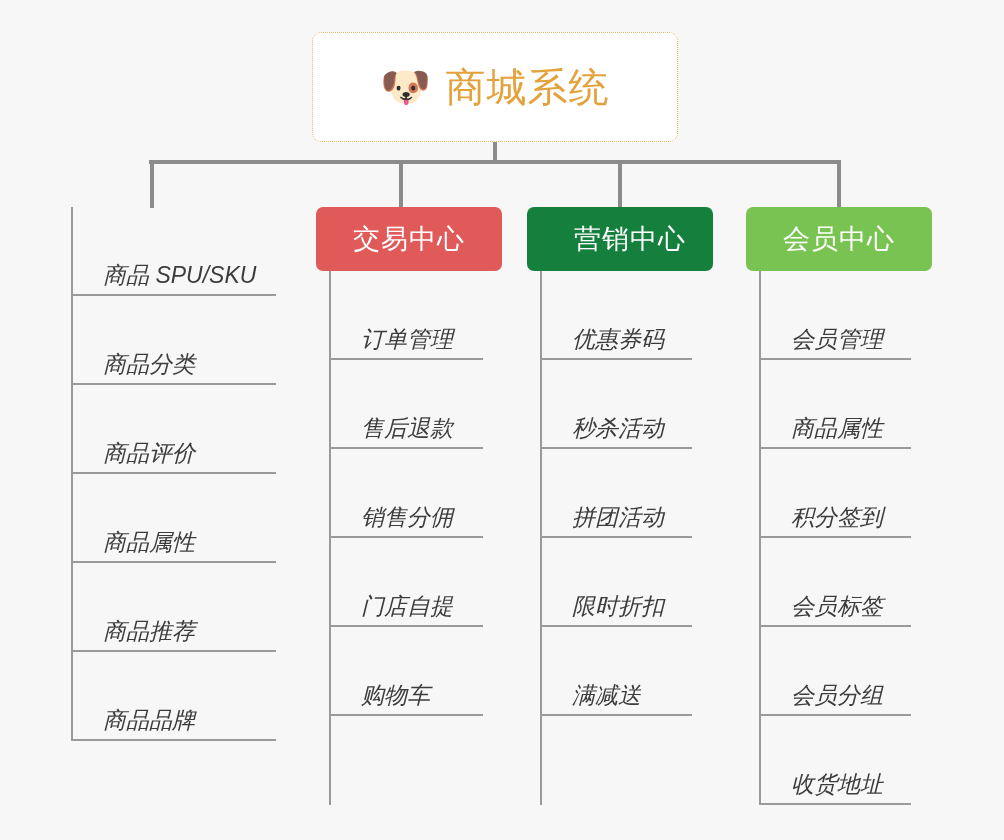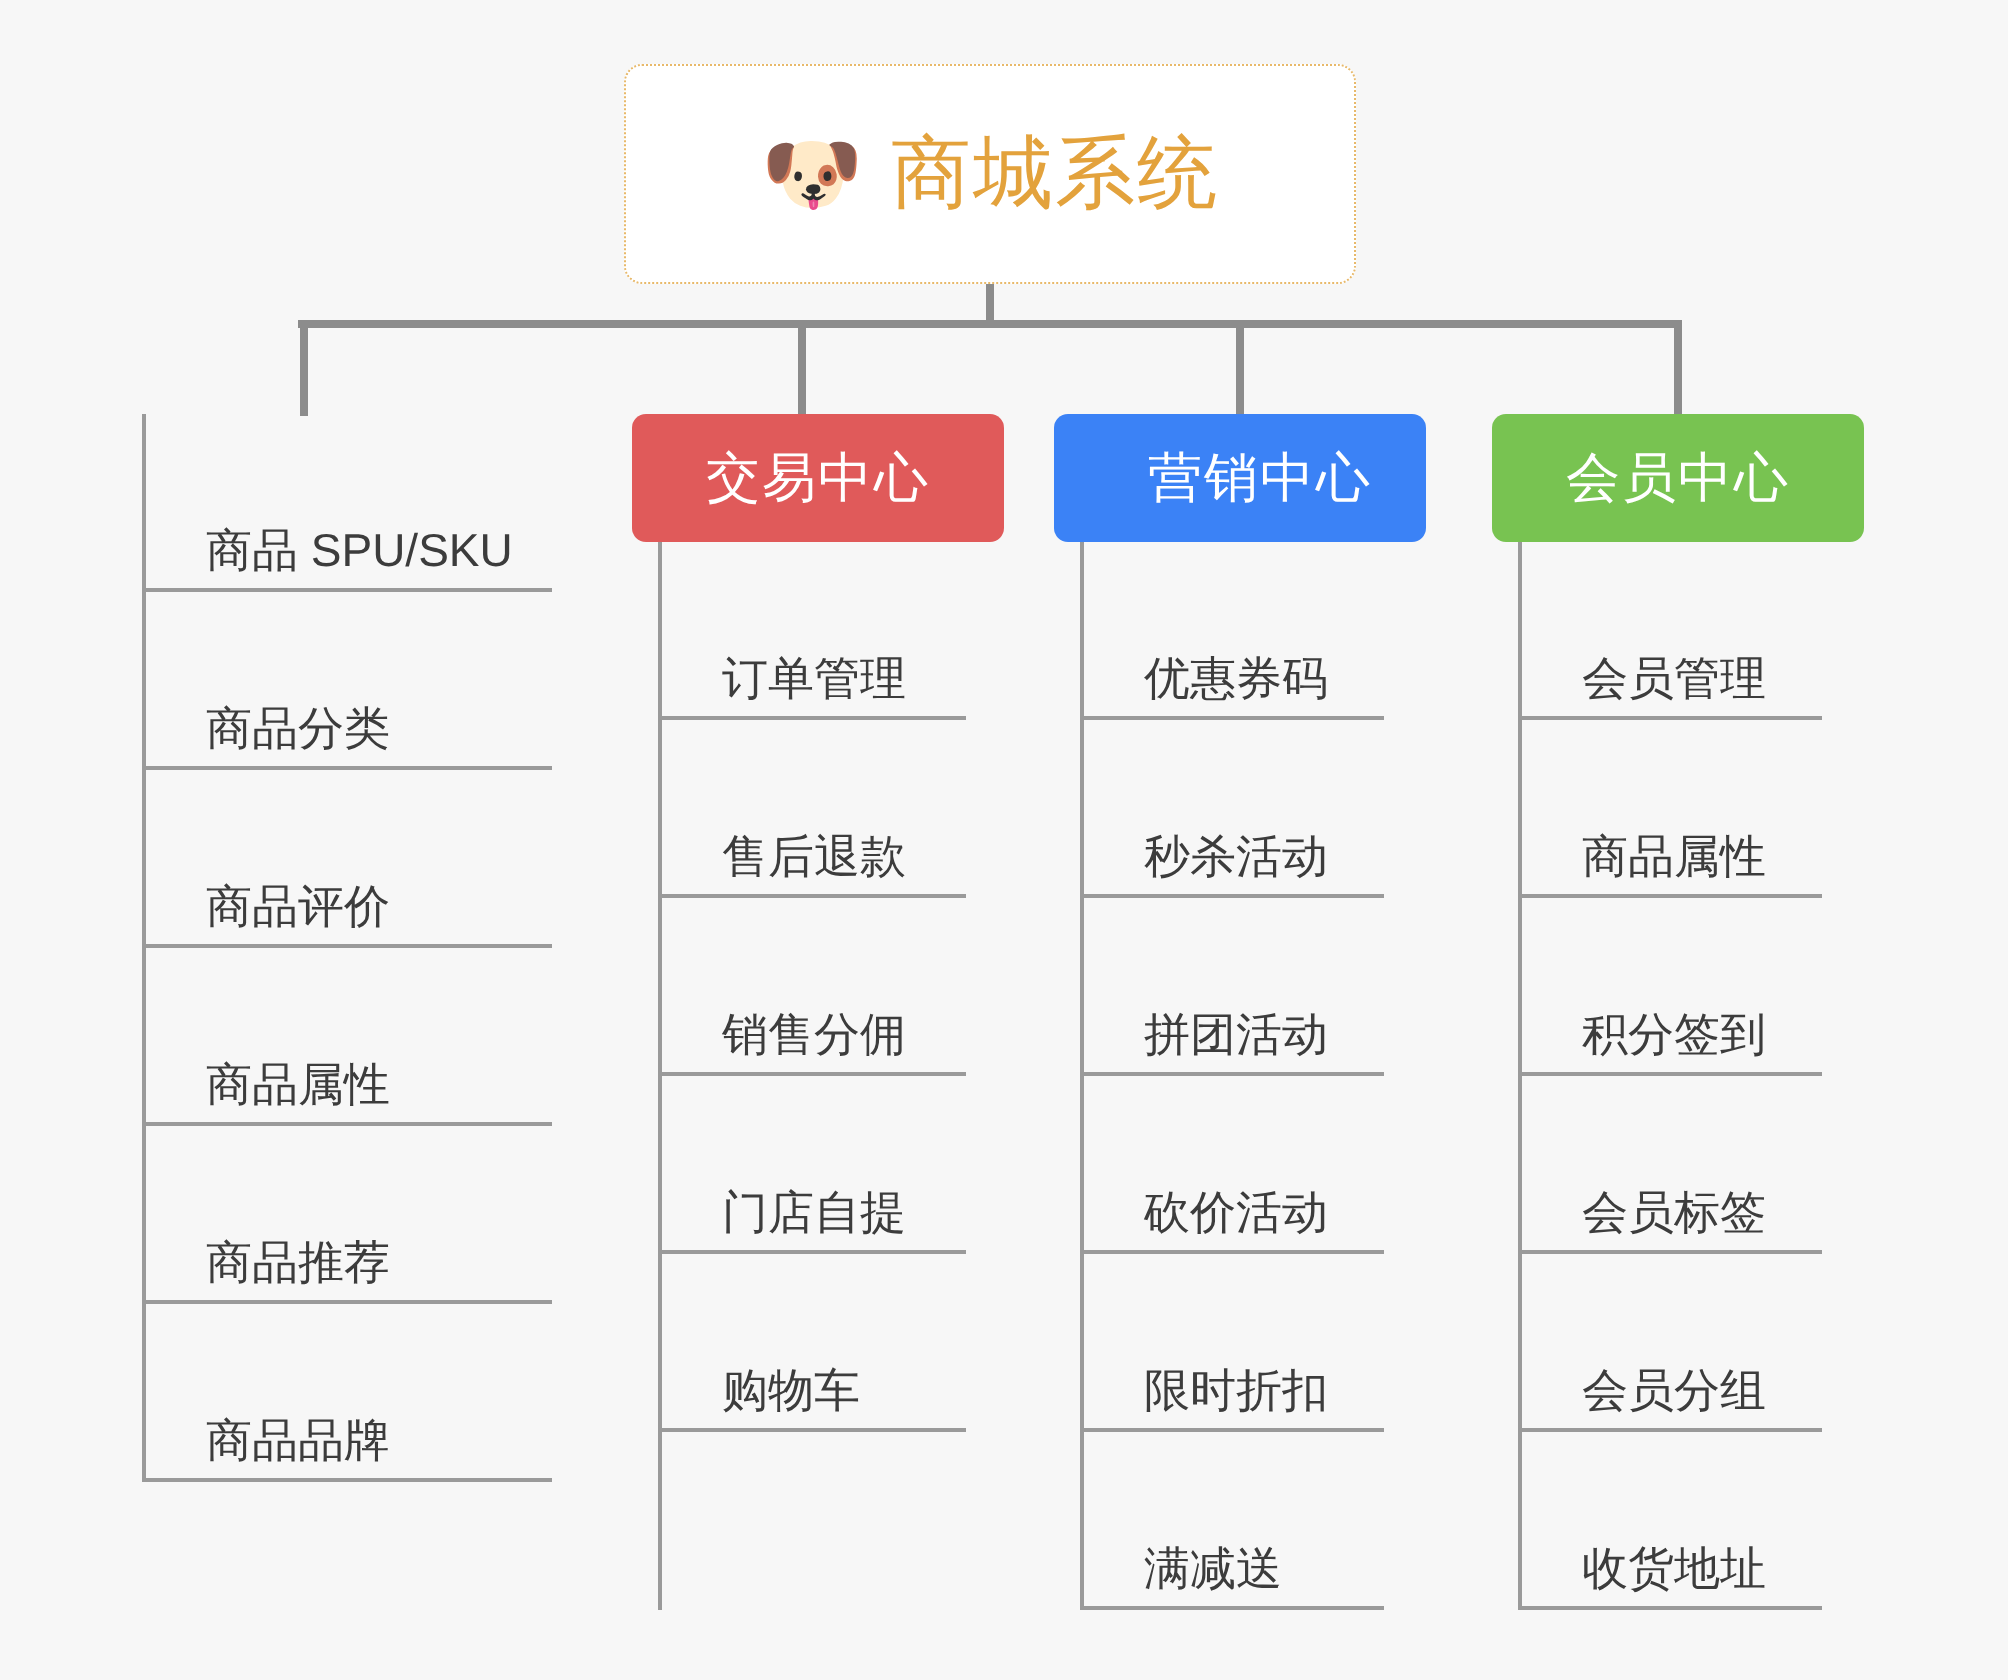--- a/index.html
+++ b/index.html
@@ -87,20 +87,21 @@
     align-items: center;
     justify-content: center;
     color: #ffffff;
     font-size: 27px;
     letter-spacing: 1px;
     box-sizing: border-box;
   }
   .col-body {
     position: relative;
     margin-top: 0;
+    font-style: italic;
   }
   .spine {
     position: absolute;
     left: 13px;
     top: 0;
     width: 2px;
     background: #9a9a9a;
   }
   .leaf {
     position: relative;
@@ -193,37 +194,33 @@
             <span class="leaf-label">门店自提</span>
             <div class="leaf-rule" style="width: 154px;"></div>
           </div>
           <div class="leaf">
             <span class="leaf-label">购物车</span>
             <div class="leaf-rule" style="width: 154px;"></div>
           </div>
         </div>
       </div>
       <div class="column" style="left: 527px; width: 186px;">
-        <div class="col-header" style="background: #3b82f6; padding-left: 20px;">营销中心</div>
+        <div class="col-header" style="background: #15803d; padding-left: 20px;">营销中心</div>
         <div class="col-body" style="height: 534px;">
           <div class="spine" style="height: 534px;"></div>
           <div class="leaf">
             <span class="leaf-label">优惠券码</span>
             <div class="leaf-rule" style="width: 152px;"></div>
           </div>
           <div class="leaf">
             <span class="leaf-label">秒杀活动</span>
             <div class="leaf-rule" style="width: 152px;"></div>
           </div>
           <div class="leaf">
             <span class="leaf-label">拼团活动</span>
-            <div class="leaf-rule" style="width: 152px;"></div>
-          </div>
-          <div class="leaf">
-            <span class="leaf-label">砍价活动</span>
             <div class="leaf-rule" style="width: 152px;"></div>
           </div>
           <div class="leaf">
             <span class="leaf-label">限时折扣</span>
             <div class="leaf-rule" style="width: 152px;"></div>
           </div>
           <div class="leaf">
             <span class="leaf-label">满减送</span>
             <div class="leaf-rule" style="width: 152px;"></div>
           </div>

